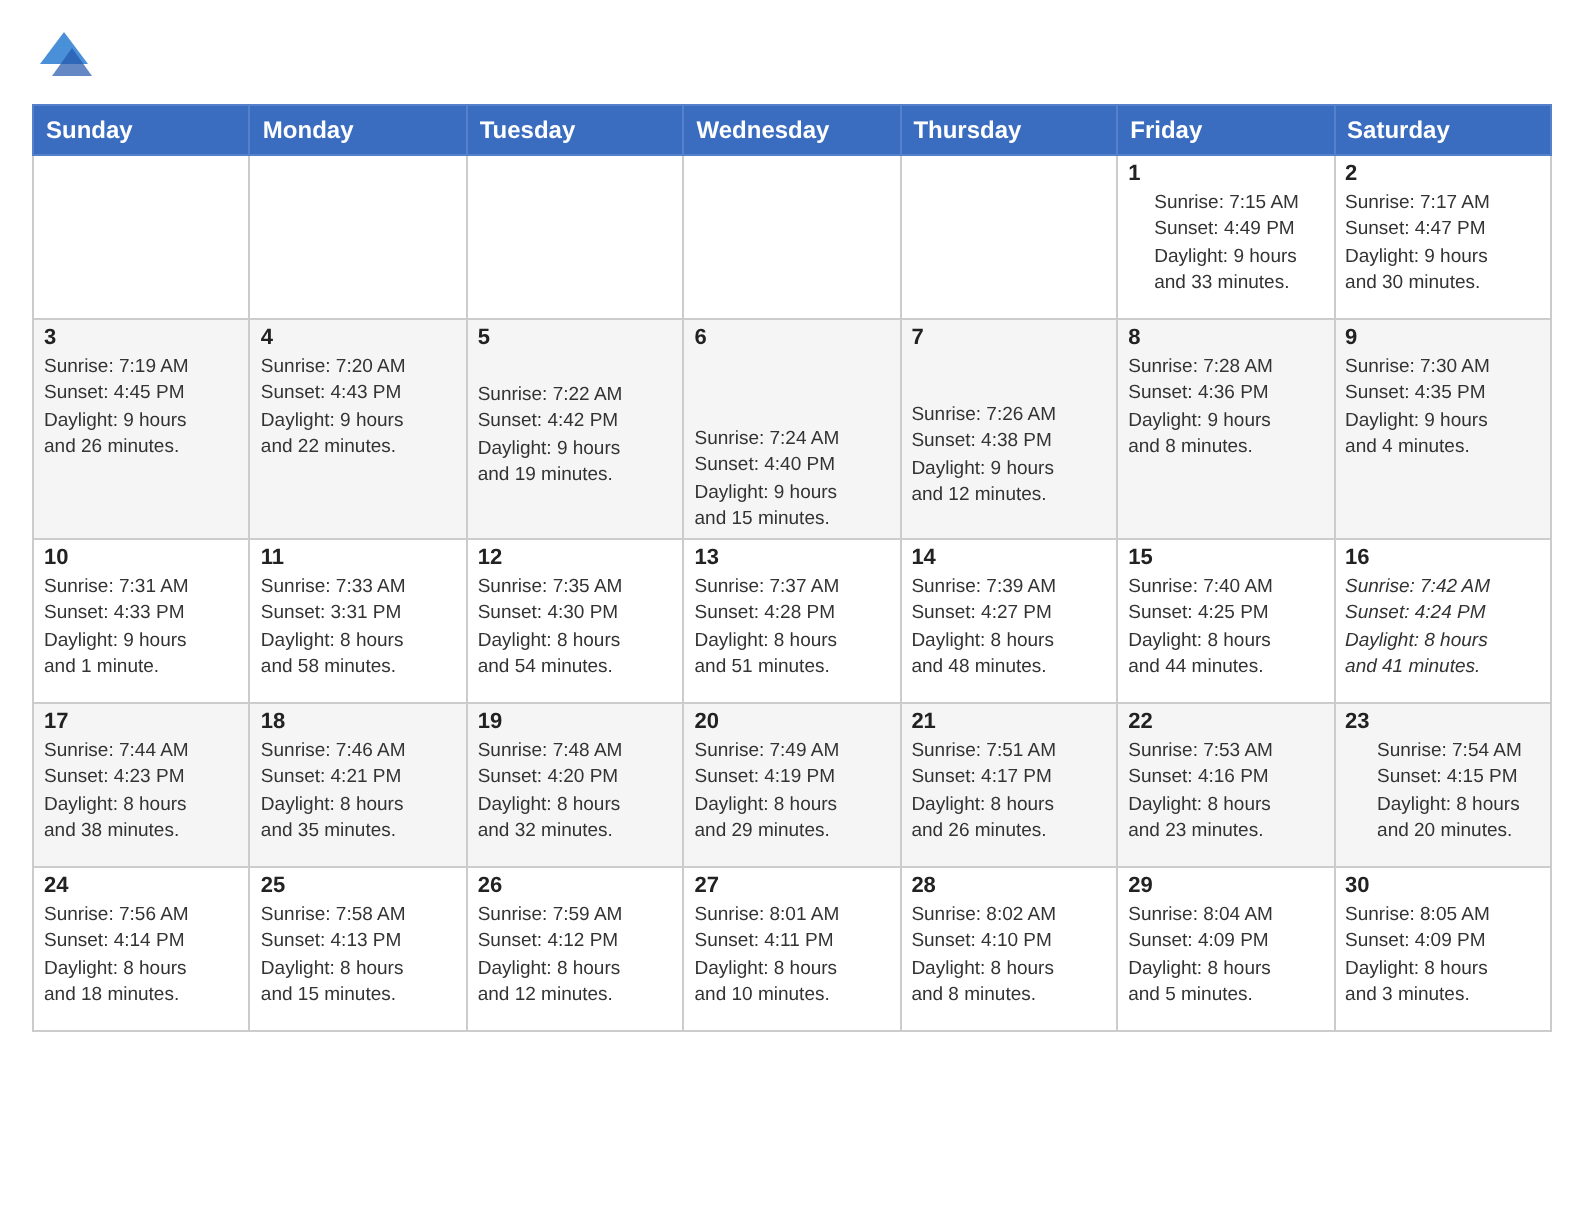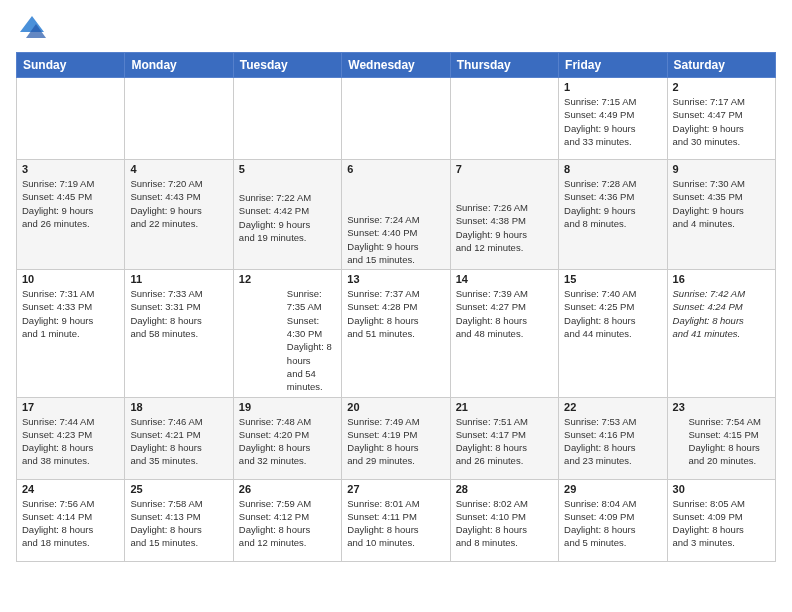--- a/index.html
+++ b/index.html
@@ -135,21 +135,21 @@
     </thead>
     <tbody id="calendar-body">
     <tr>
           <td class="empty"></td>
           <td class="empty"></td>
           <td class="empty"></td>
           <td class="empty"></td>
           <td class="empty"></td>
           <td>
             <span class="day-number">1</span>
-            <div class="day-info" style="white-space: pre-line;">Sunrise: 7:15 AM
+            <div class="day-info" style="white-space: pre-line; margin-left: 13px;">Sunrise: 7:15 AM
 Sunset: 4:49 PM
 Daylight: 9 hours
 and 33 minutes.</div>
           </td>
           <td>
             <span class="day-number">2</span>
             <div class="day-info" style="white-space: pre-line;">Sunrise: 7:17 AM
 Sunset: 4:47 PM
 Daylight: 9 hours
 and 30 minutes.</div>
@@ -216,21 +216,21 @@
           </td>
           <td>
             <span class="day-number">11</span>
             <div class="day-info" style="white-space: pre-line;">Sunrise: 7:33 AM
 Sunset: 3:31 PM
 Daylight: 8 hours
 and 58 minutes.</div>
           </td>
           <td>
             <span class="day-number">12</span>
-            <div class="day-info" style="white-space: pre-line; margin-left: 48px;">Sunrise: 7:35 AM
+            <div class="day-info" style="white-space: pre-line;">Sunrise: 7:35 AM
 Sunset: 4:30 PM
 Daylight: 8 hours
 and 54 minutes.</div>
           </td>
           <td>
             <span class="day-number">13</span>
             <div class="day-info" style="white-space: pre-line;">Sunrise: 7:37 AM
 Sunset: 4:28 PM
 Daylight: 8 hours
 and 51 minutes.</div>

